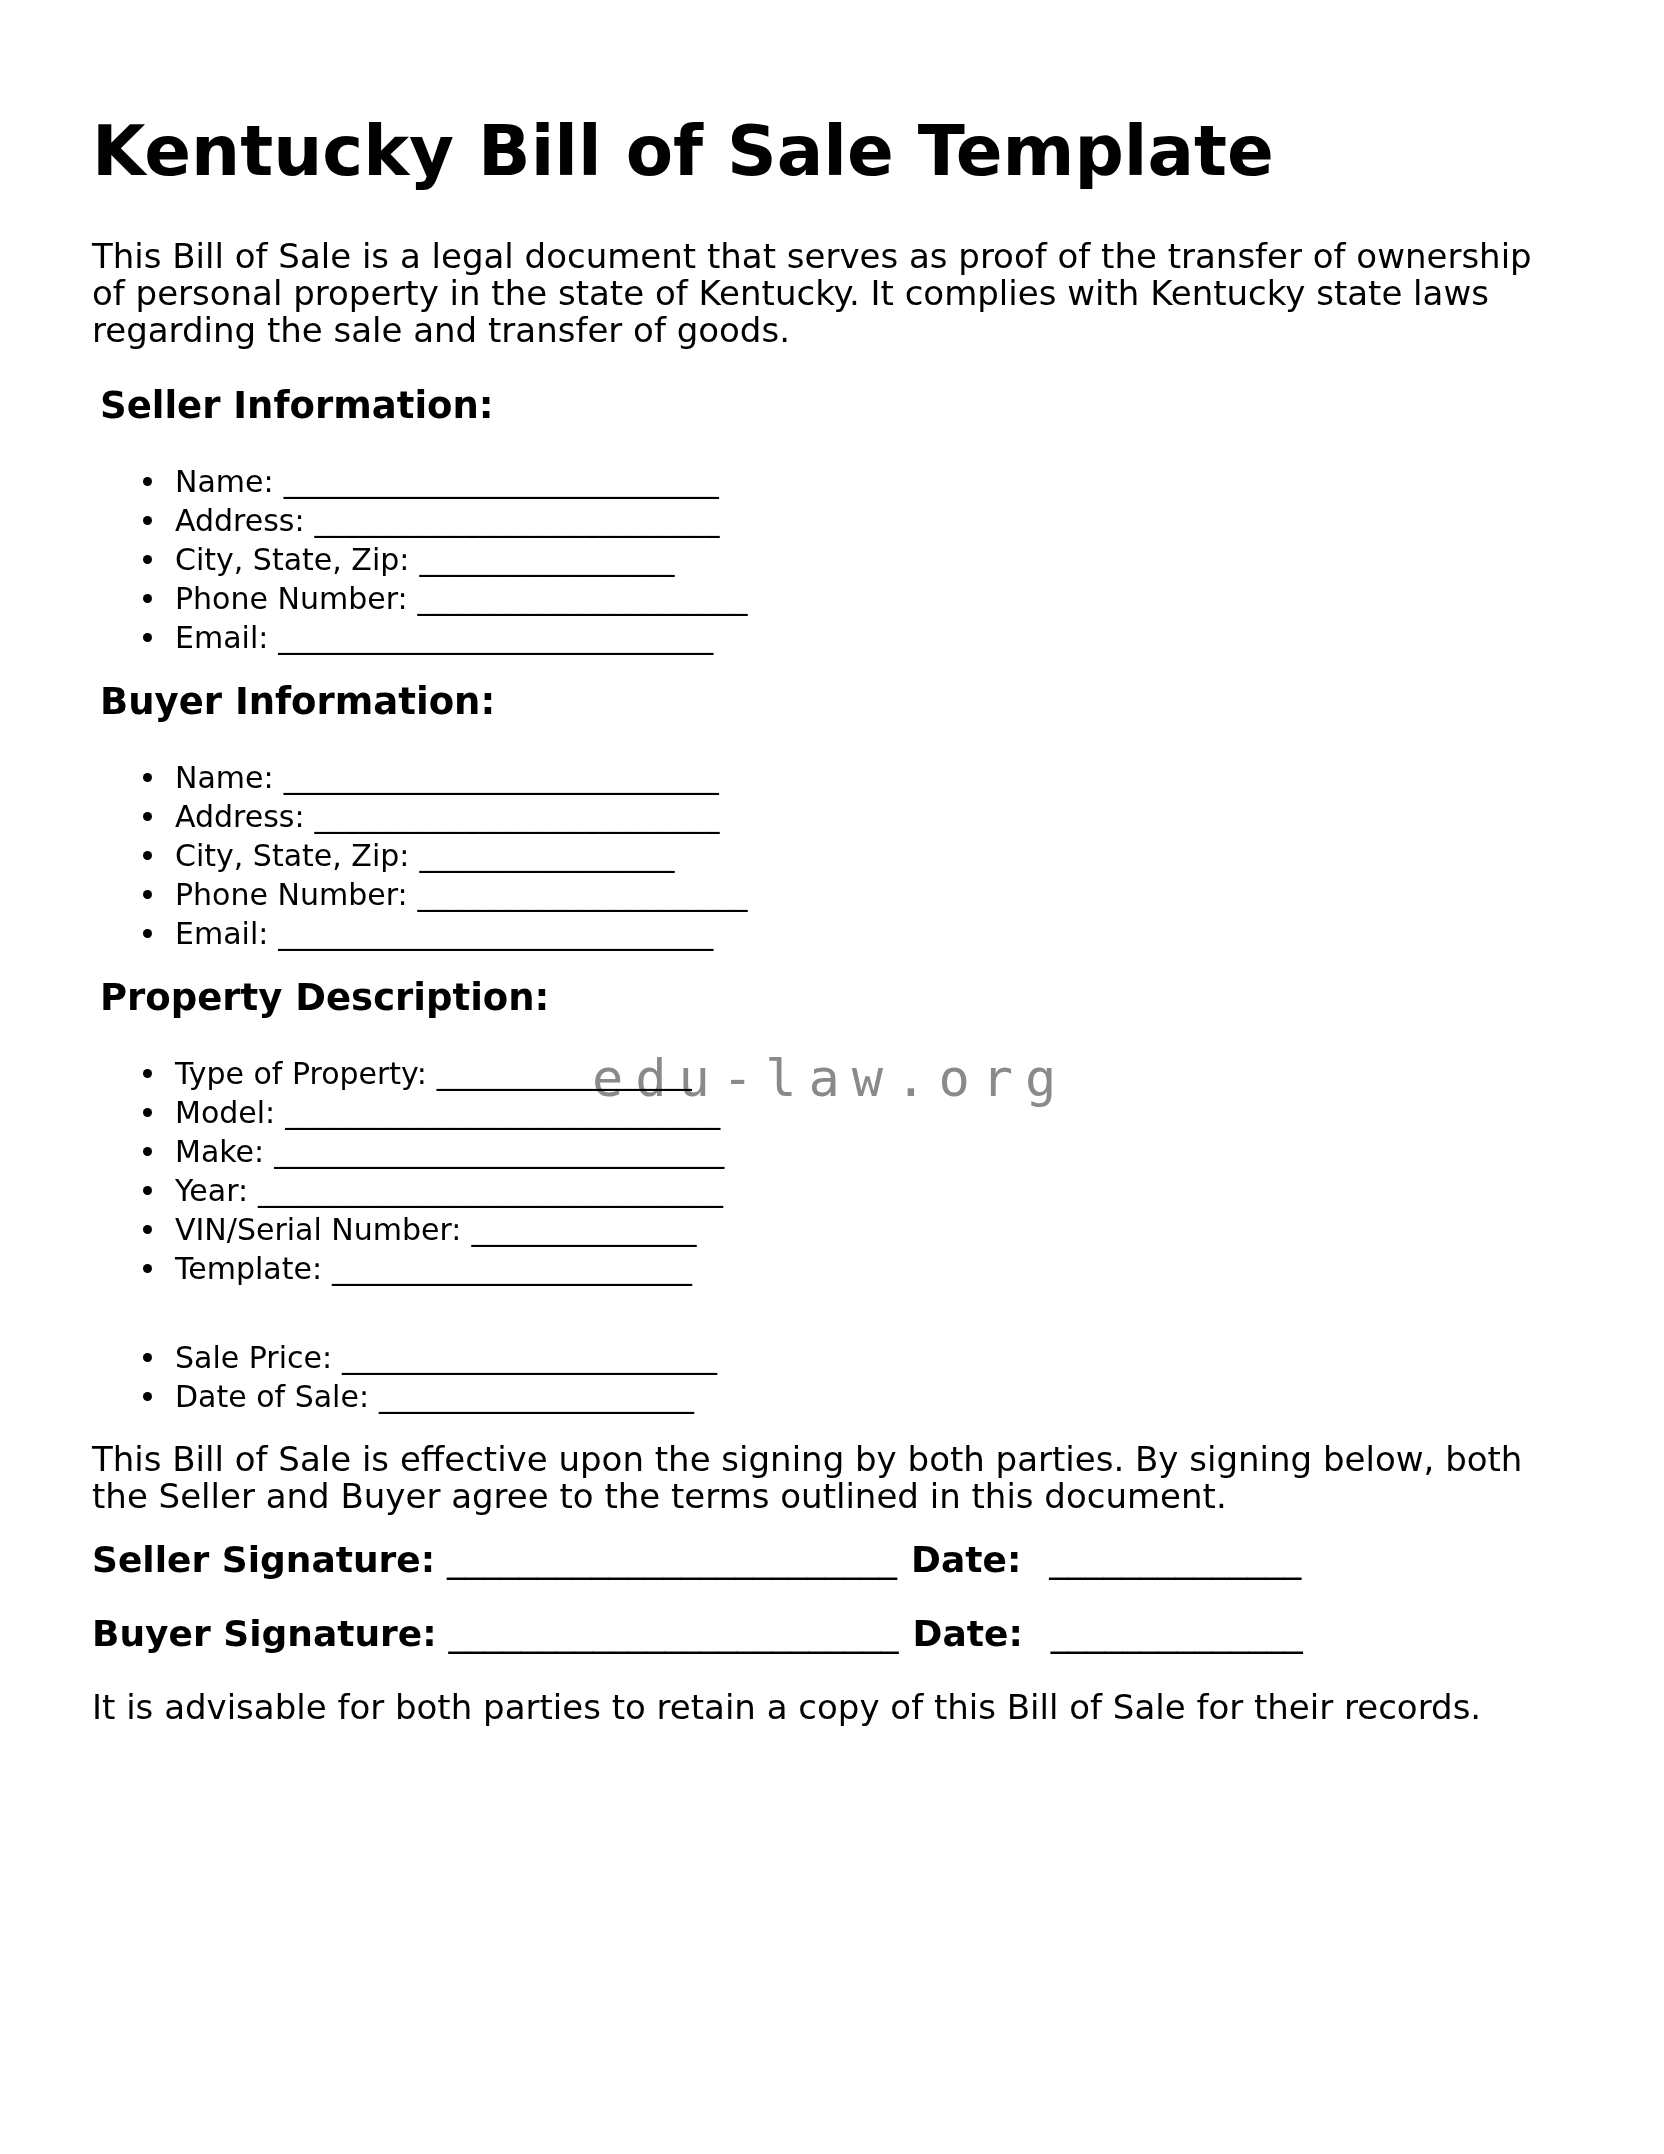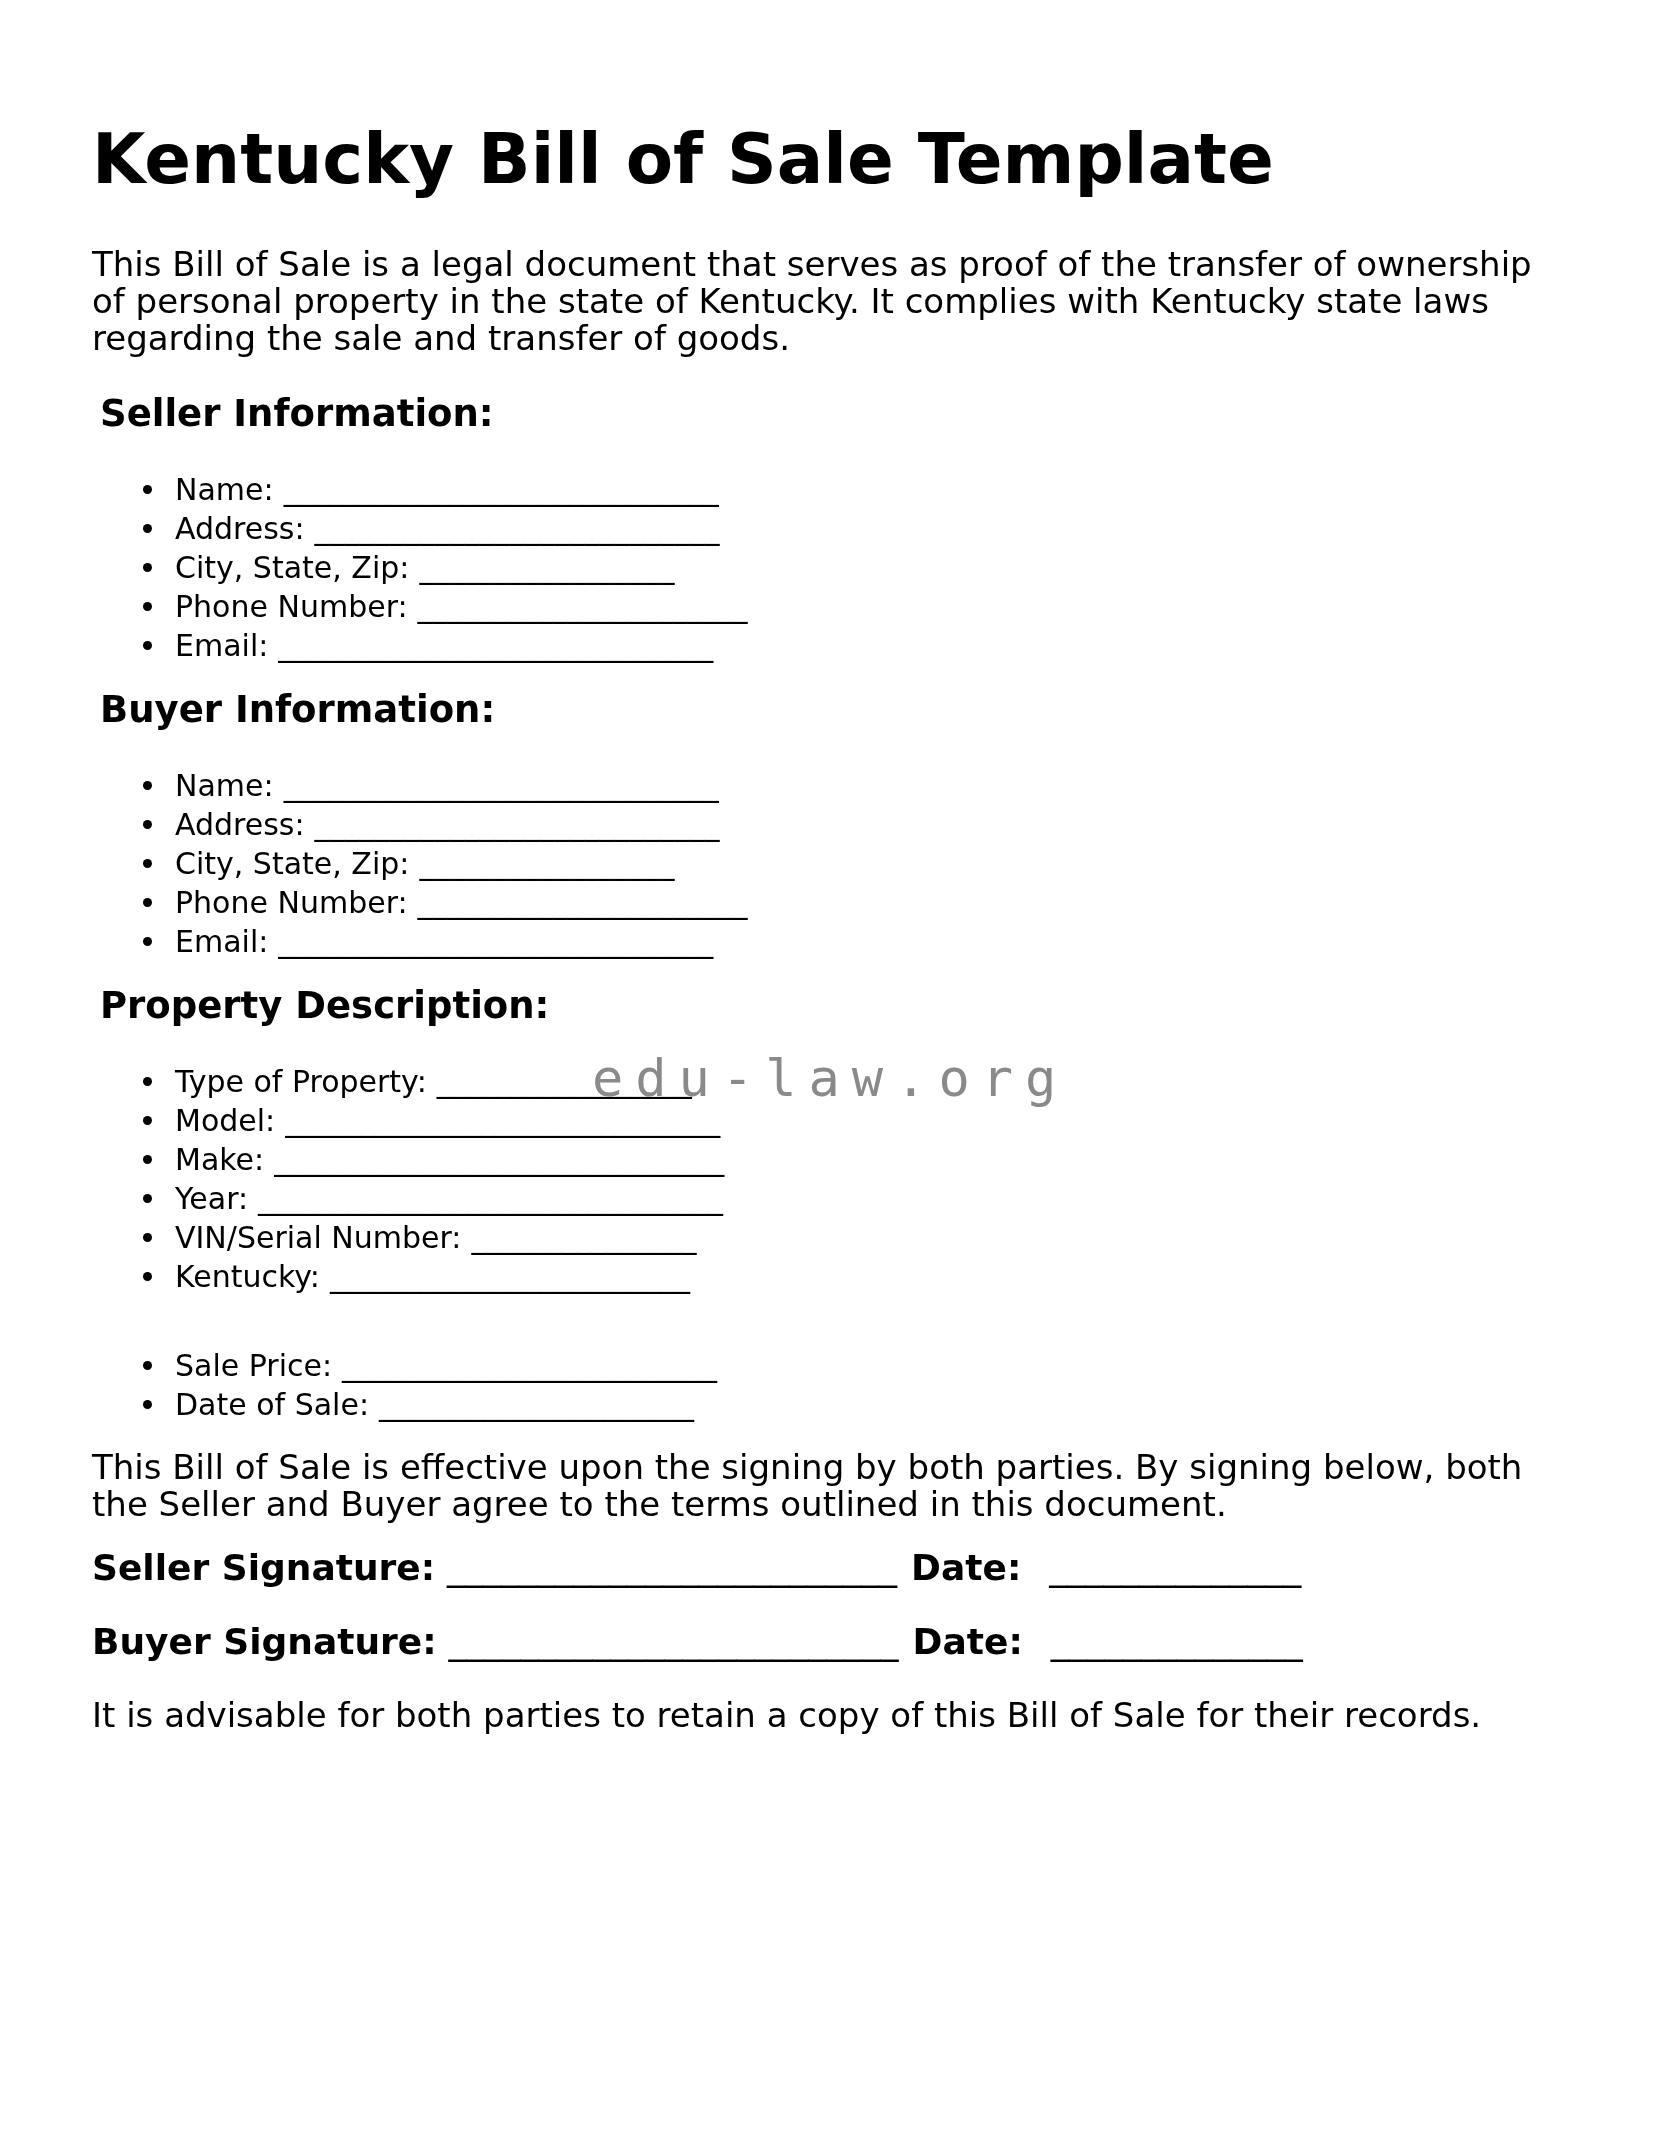--- a/index.html
+++ b/index.html
@@ -16,21 +16,21 @@
   }
   .content {
     position: relative;
     z-index: 1;
     padding: 113px 92px 0 92px;
   }
   h1.doc-title {
     font-size: 69px;
     line-height: 77px;
     font-weight: bold;
-    margin: 8px 0 48px 0;
+    margin: 0 0 48px 0;
   }
   p { margin: 0 0 37px 0; }
   p.closing { margin-bottom: 26px; }
   p.footer-note { margin-bottom: 12px; }
   h2.section-heading {
     font-size: 37px;
     line-height: 40px;
     font-weight: bold;
     margin: 8px;
   }
@@ -106,21 +106,21 @@
     <li><span class="field-label">Email:</span><span class="blank-line">_____________________________</span></li>
   </ul>
 
   <h2 class="section-heading">Property Description:</h2>
   <ul class="field-list">
     <li><span class="field-label">Type of Property:</span><span class="blank-line">_________________</span></li>
     <li><span class="field-label">Model:</span><span class="blank-line">_____________________________</span></li>
     <li><span class="field-label">Make:</span><span class="blank-line">______________________________</span></li>
     <li><span class="field-label">Year:</span><span class="blank-line">_______________________________</span></li>
     <li><span class="field-label">VIN/Serial Number:</span><span class="blank-line">_______________</span></li>
-    <li><span class="field-label">Kentucky:</span><span class="blank-line">________________________</span></li>
+    <li><span class="field-label">Template:</span><span class="blank-line">________________________</span></li>
   </ul>
 
   <ul class="field-list sale-list">
     <li><span class="field-label">Sale Price:</span><span class="blank-line">_________________________</span></li>
     <li><span class="field-label">Date of Sale:</span><span class="blank-line">_____________________</span></li>
   </ul>
 
   <p class="closing">This Bill of Sale is effective upon the signing by both parties. By signing below, both the Seller and Buyer agree to the terms outlined in this document.</p>
 
   <p class="signature-row"><span class="sig-label">Seller Signature:</span><span class="blank-line sig-line">_________________________</span><span class="date-label">Date:</span><span class="blank-line">______________</span></p>

